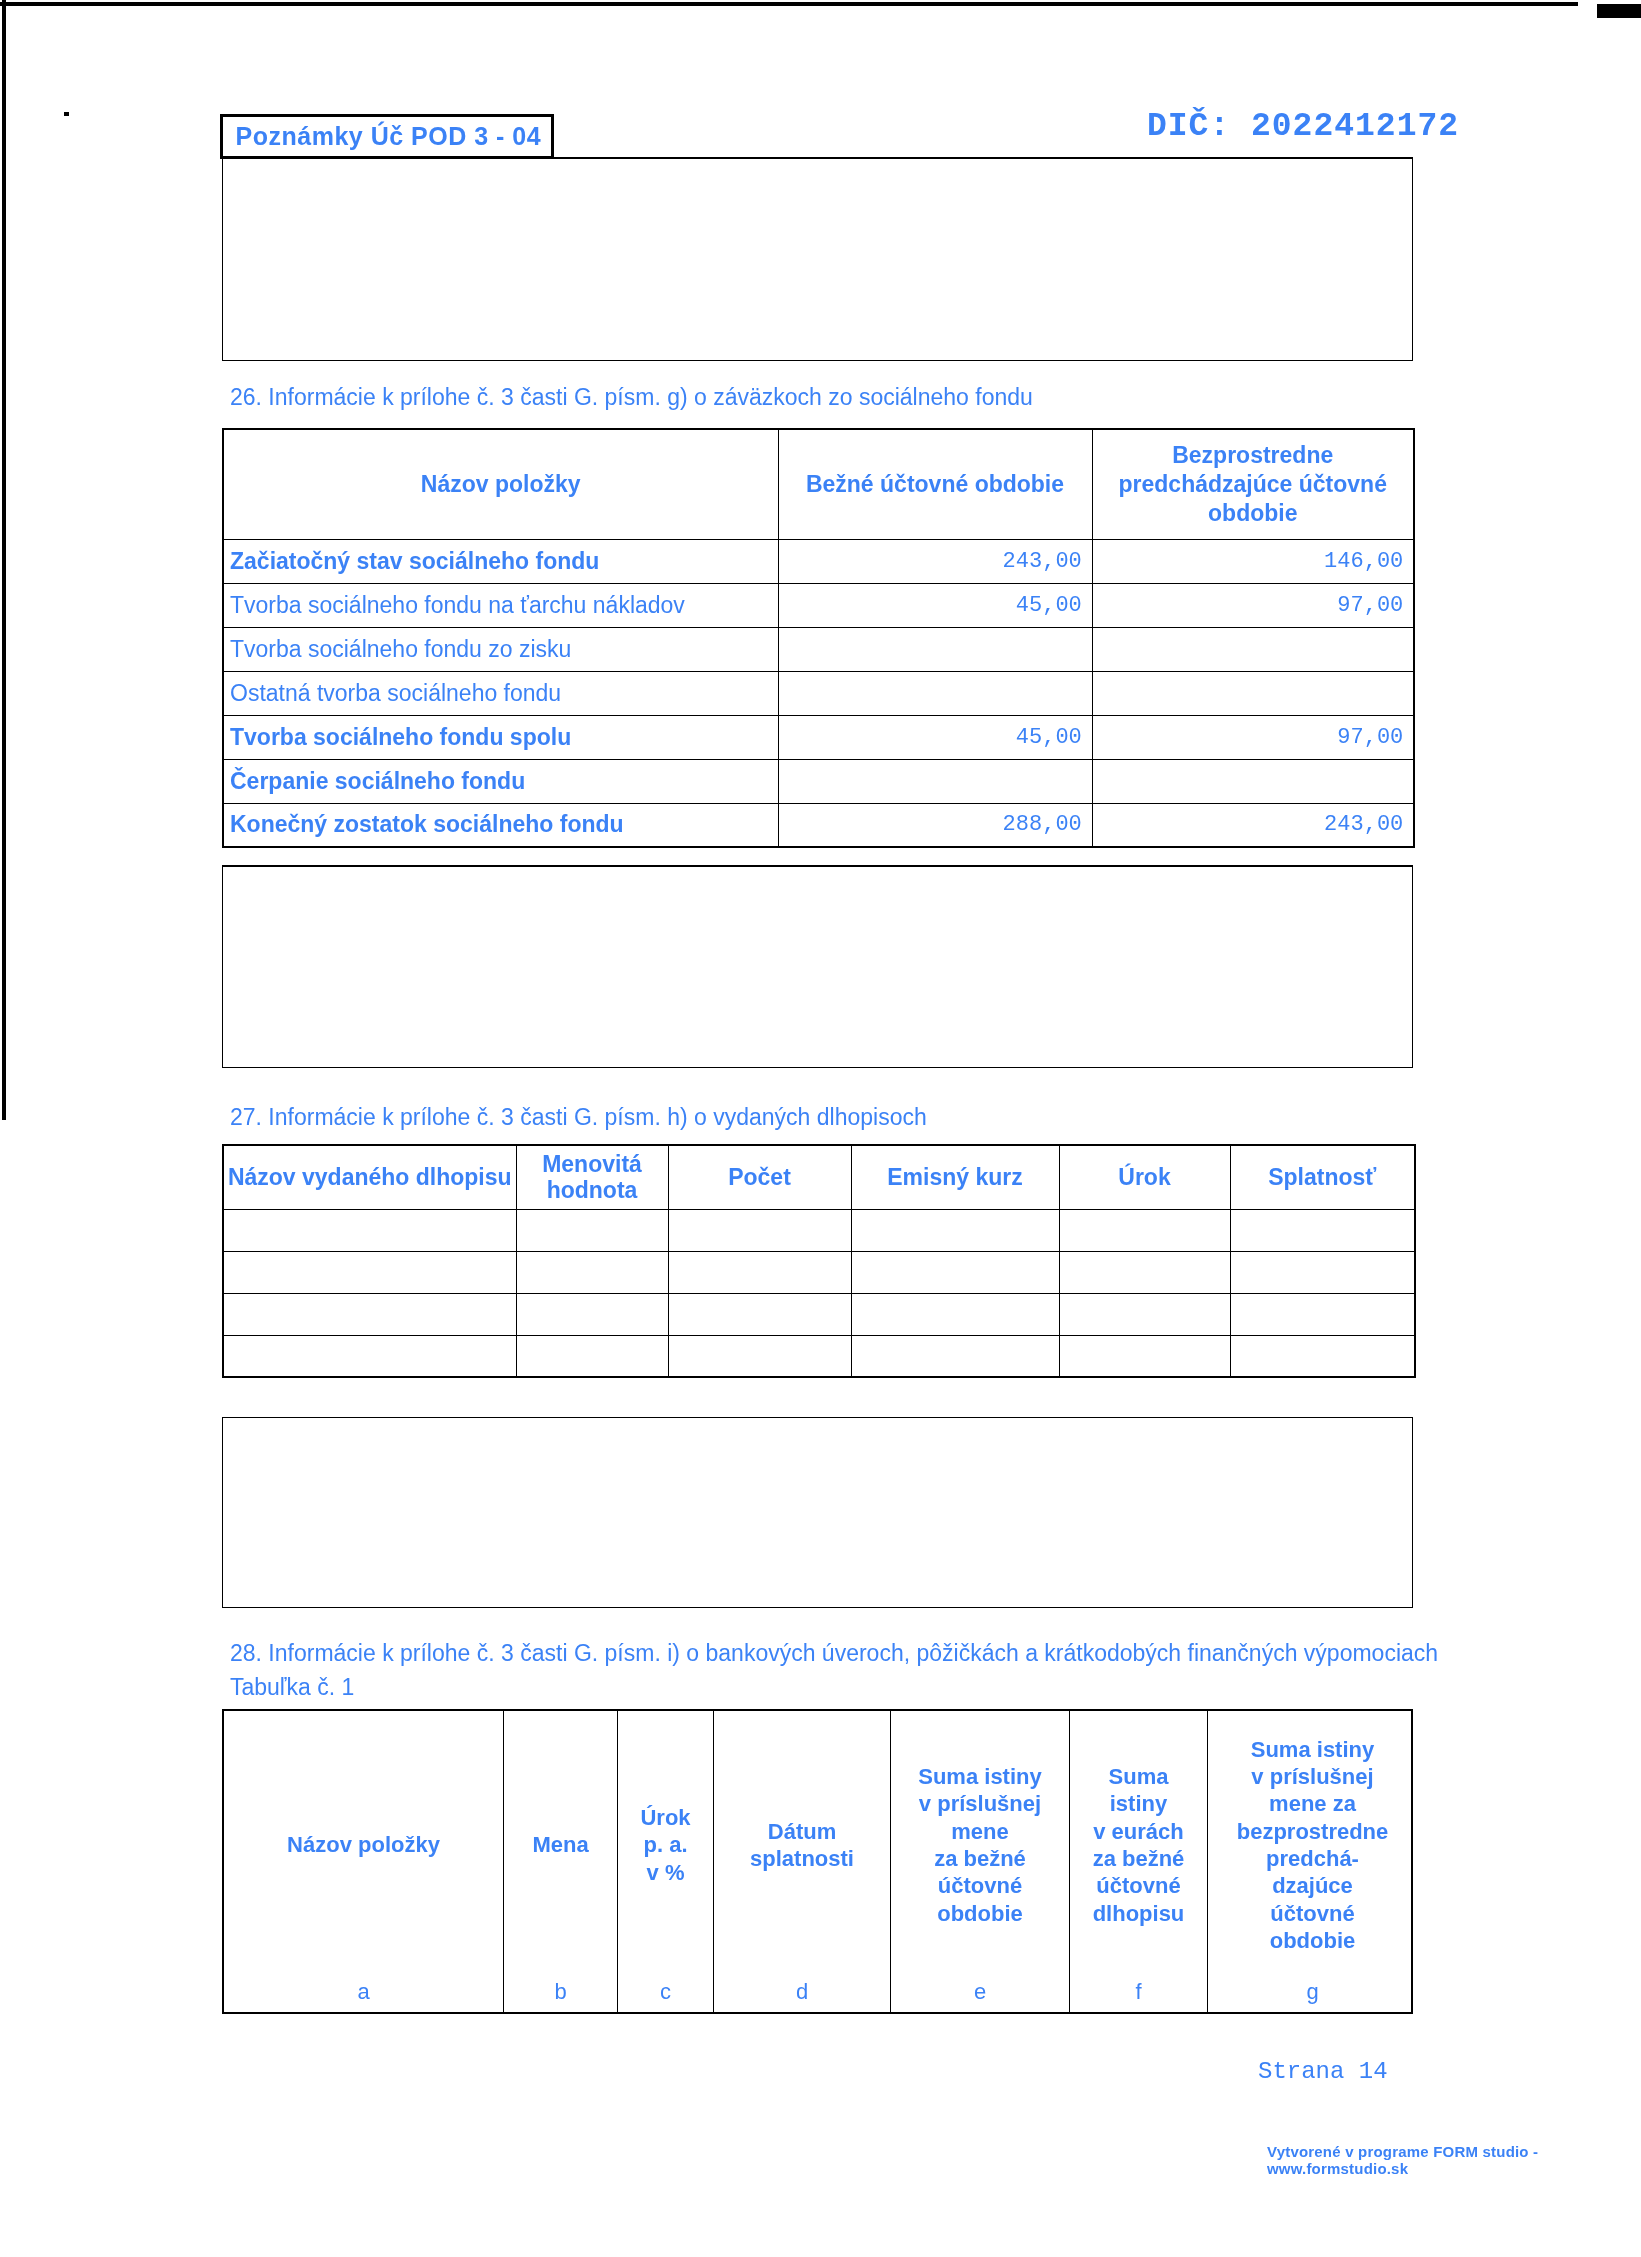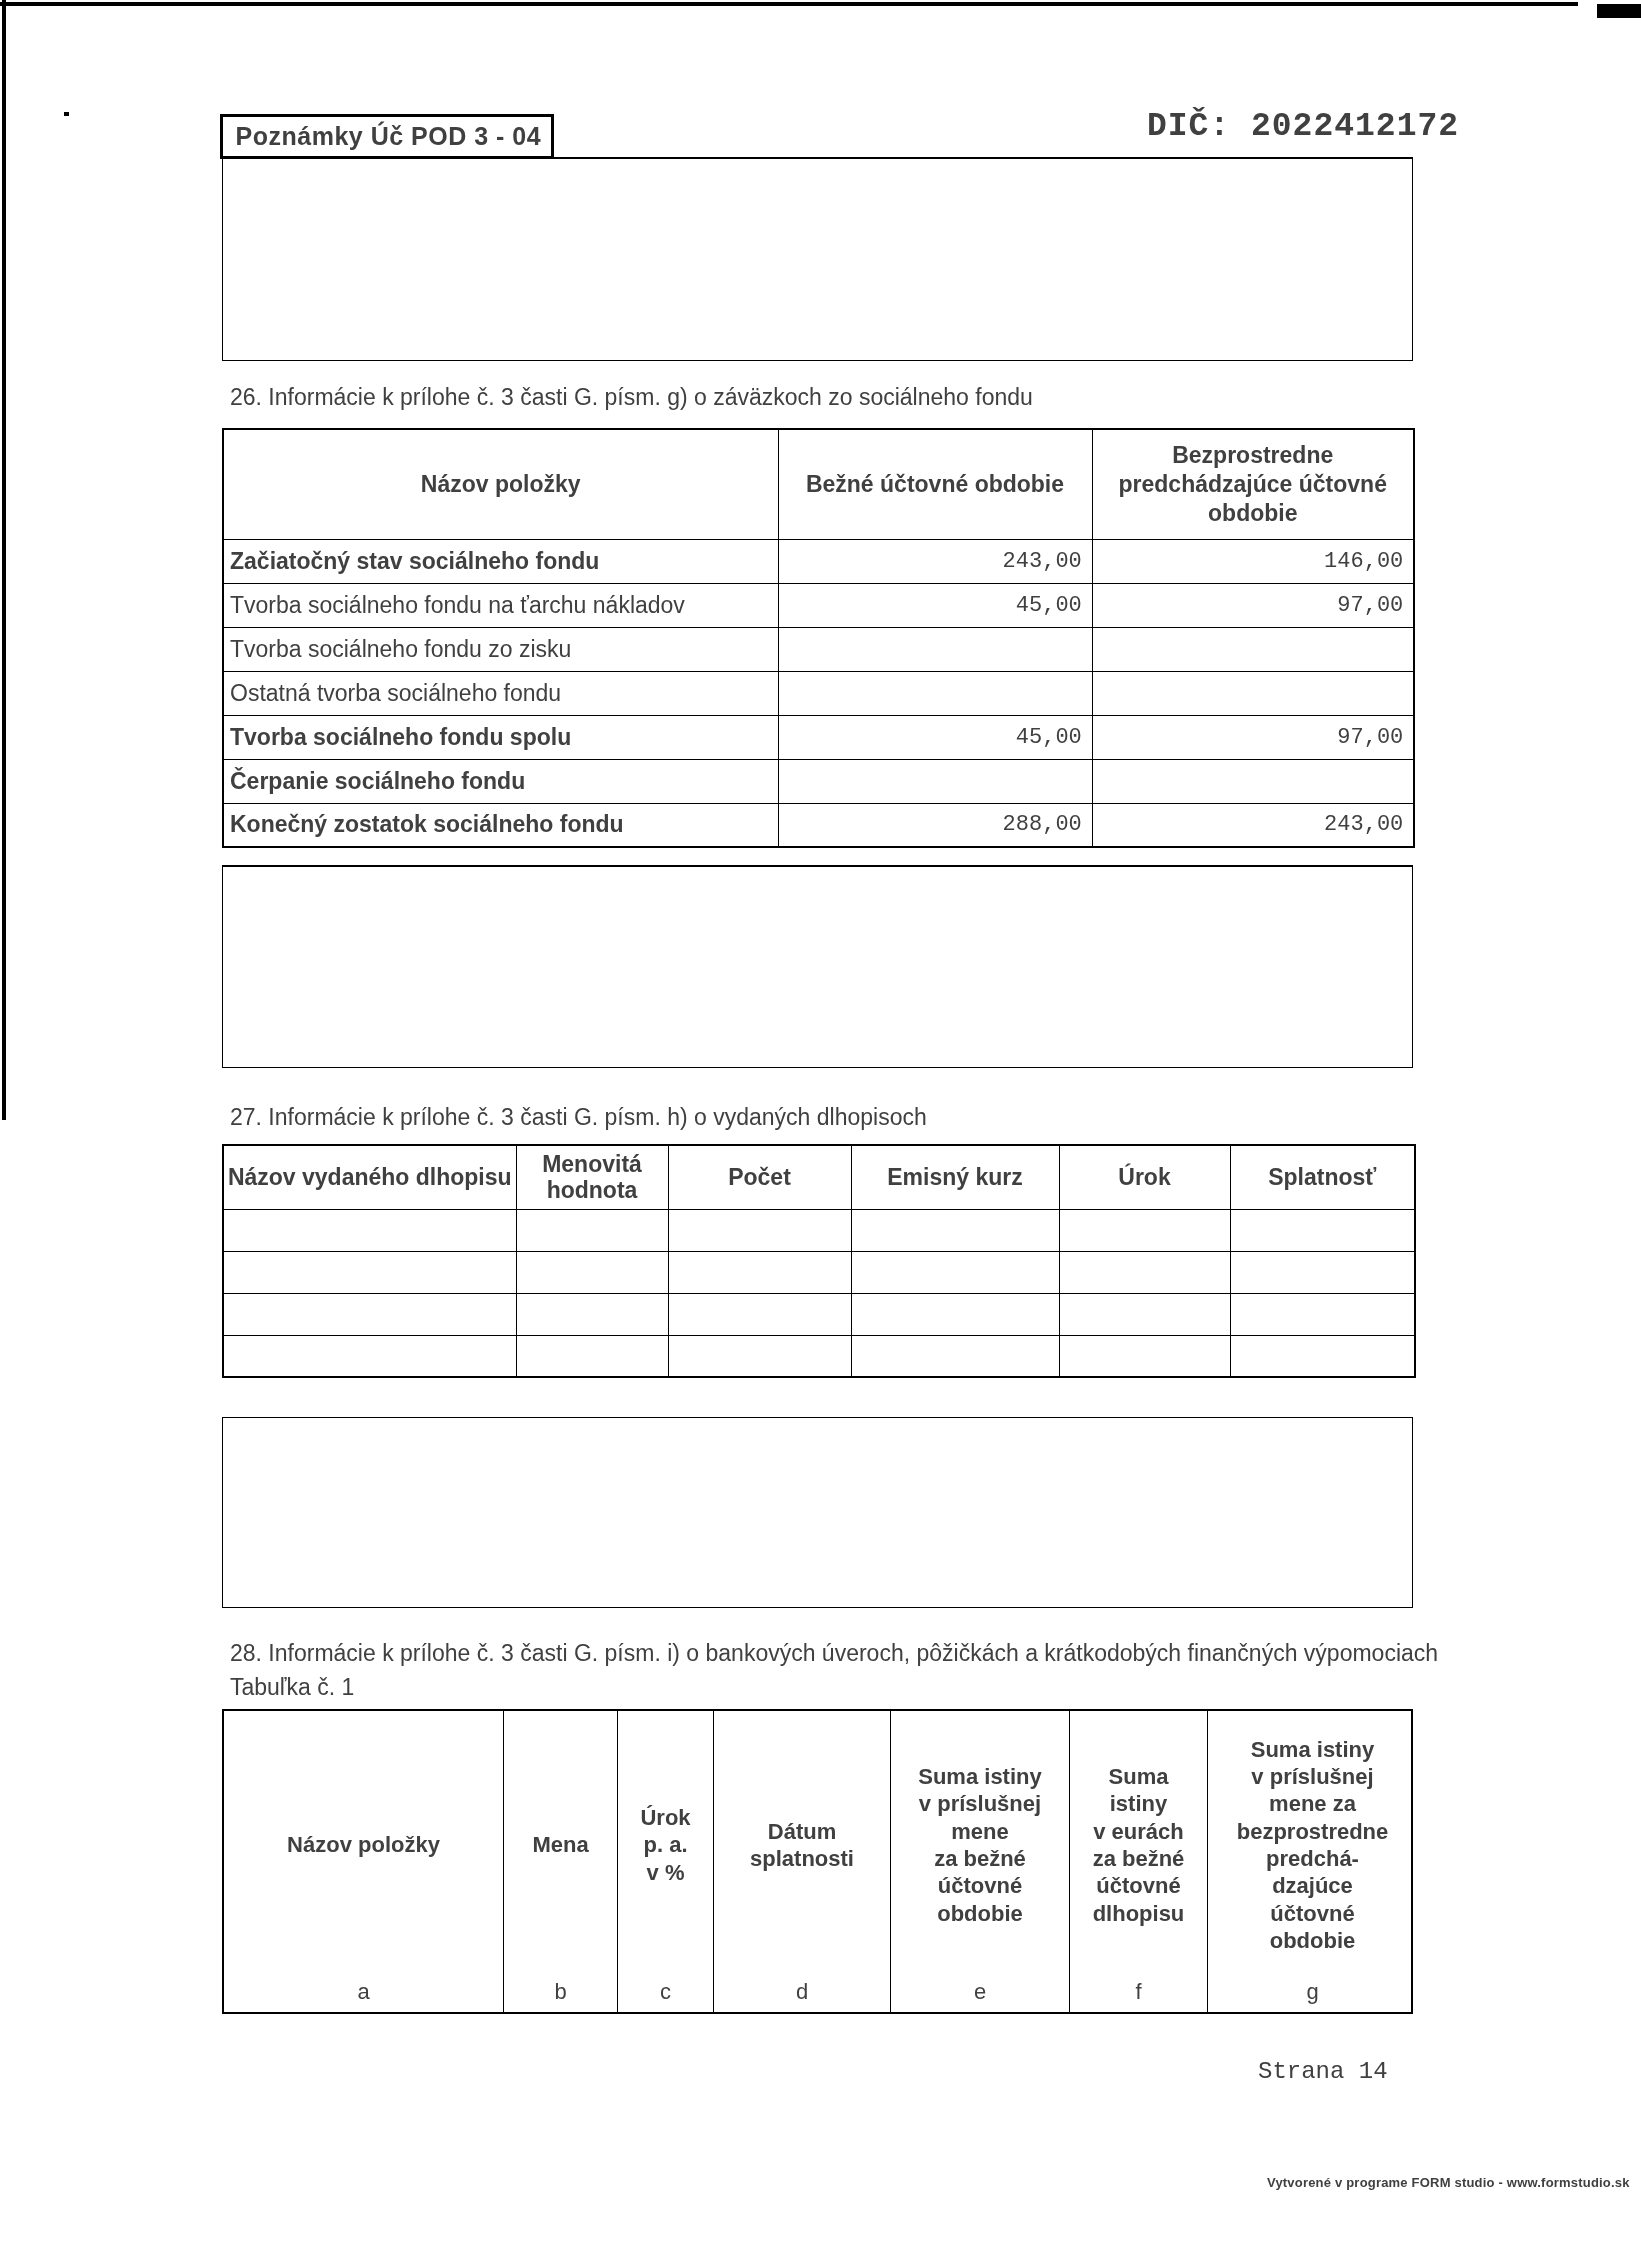--- a/index.html
+++ b/index.html
@@ -1,18 +1,18 @@
 <!DOCTYPE html>
 <html><head>
 <meta charset="utf-8">
 <style>
   html,body { margin:0; padding:0; background:#e8e8e8; }
   .page {
     position:relative; width:1641px; height:2257px; margin:0 auto;
-    background:#ffffff; color:#404040;
+    background:#ffffff; color:#3b82f6;
     font-family:"Liberation Sans", sans-serif;
     overflow:hidden;
   }
   
   .scan-top    { position:absolute; left:0; top:1.9px; width:1578px; height:3.9px; background:#000; }
   .scan-top-right { position:absolute; left:1597px; top:3.9px; width:44px; height:14.5px; background:#000; }
   .scan-left   { position:absolute; left:1.9px; top:0; width:3.9px; height:1120px; background:#000; }
   .scan-dot    { position:absolute; left:64px; top:112px; width:4.8px; height:3.9px; background:#000; }
 
   .form-code {
@@ -65,21 +65,21 @@
     white-space:pre-line; font-weight:bold; font-size:22px; line-height:1.24; padding:1.9px;
   }
   .t28 .ltr { height:33px; display:flex; align-items:flex-start; justify-content:center; font-size:22px; }
 
   .page-num {
     position:absolute; left:1258px; top:2058px;
     font-family:"Liberation Mono", monospace; font-size:24px; font-weight:normal; white-space:pre;
   }
   .credit {
     position:absolute; left:1267px; top:2143px;
-    font-size:13px; font-weight:bold; letter-spacing:0.2px;margin-top:32px;
+    font-size:15px; font-weight:bold; letter-spacing:0.2px;
   }
 </style>
 </head>
 <body>
 
 <div class="page">
 
   <div class="scan-top"></div>
   <div class="scan-top-right"></div>
   <div class="scan-left"></div>

